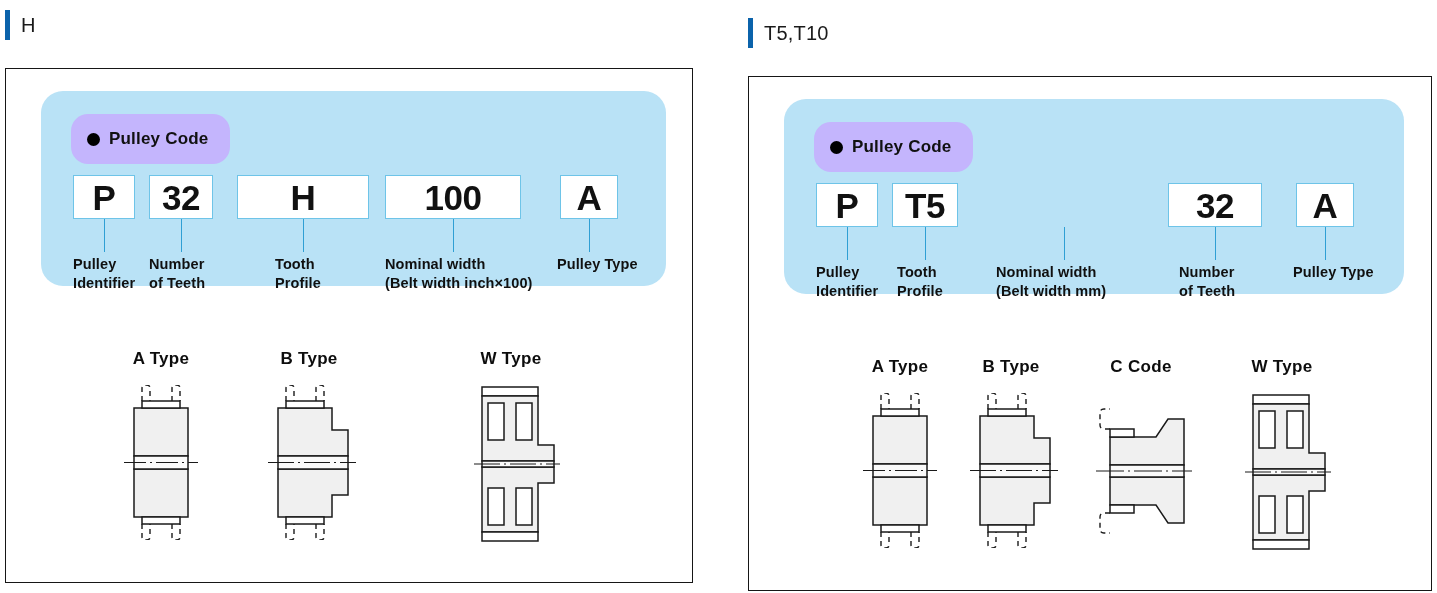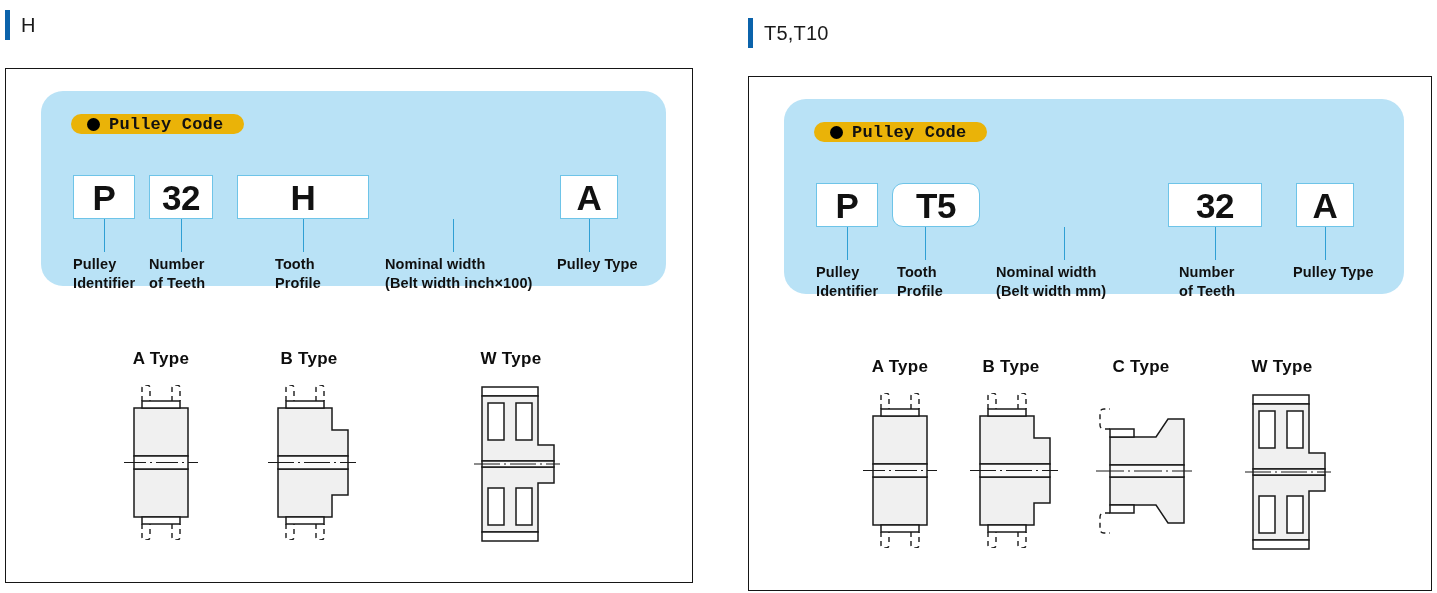--- a/index.html
+++ b/index.html
@@ -58,28 +58,27 @@
   }
 
   
   .code-panel {
     position: absolute;
     background: #b9e2f6;
     border-radius: 22px;
   }
   .code-pill {
     position: absolute;
-    background: #eab308;
+    background: #c4b5fd;
     border-radius: 17px;
-    height: 20px;
+    height: 50px;
     display: flex;
     align-items: center;
     padding: 0 21px 0 16px;
     box-sizing: border-box;
-    font-family: Liberation Mono, monospace;
   }
   .pill-dot {
     width: 13px;
     height: 13px;
     border-radius: 50%;
     background: #000000;
     margin-right: 9px;
     flex: 0 0 auto;
   }
   .pill-text {
@@ -192,20 +191,23 @@
 
           <div class="code-item" style="width:148px;">
             <div class="code-box" style="width:132px;">
               <span>H</span>
             </div>
             <div class="leader" style="left:66px; top:44px; height:33px;"></div>
             <div class="code-label" style="left:38px; top:80px;">Tooth<br>Profile</div>
           </div>
 
           <div class="code-item" style="width:175px;">
+            <div class="code-box" style="width:136px;">
+              <span>100</span>
+            </div>
             <div class="leader" style="left:68px; top:44px; height:33px;"></div>
             <div class="code-label" style="left:0; top:80px;">Nominal&nbsp;width<br>(Belt&nbsp;width&nbsp;inch×100)</div>
           </div>
 
           <div class="code-item" style="width:58px;">
             <div class="code-box" style="width:58px;">
               <span>A</span>
             </div>
             <div class="leader" style="left:29px; top:44px; height:33px;"></div>
             <div class="code-label" style="left:-3px; top:80px;">Pulley Type</div>
@@ -295,21 +297,21 @@
 
           <div class="code-item" style="width:76px;">
             <div class="code-box" style="width:62px;">
               <span>P</span>
             </div>
             <div class="leader" style="left:31px; top:44px; height:33px;"></div>
             <div class="code-label" style="left:0; top:80px;">Pulley<br>Identifier</div>
           </div>
 
           <div class="code-item" style="width:104px;">
-            <div class="code-box" style="width:88px;border-radius:11px;">
+            <div class="code-box" style="width:66px;">
               <span>T5</span>
             </div>
             <div class="leader" style="left:33px; top:44px; height:33px;"></div>
             <div class="code-label" style="left:5px; top:80px;">Tooth<br>Profile</div>
           </div>
 
           <div class="code-item" style="width:172px;">
             <div class="leader" style="left:68px; top:44px; height:33px;"></div>
             <div class="code-label" style="left:0; top:80px;">Nominal&nbsp;width<br>(Belt&nbsp;width&nbsp;mm)</div>
           </div>
@@ -367,21 +369,21 @@
             <path d="M18 16 L18 3 Q18 0 22 0 Q26 0 26 3 L26 16"></path>
             <path d="M48 16 L48 3 Q48 0 52 0 Q56 0 56 3 L56 16"></path>
             <path d="M18 139 L18 152 Q18 155 22 155 Q26 155 26 152 L26 139"></path>
             <path d="M48 139 L48 152 Q48 155 52 155 Q56 155 56 152 L56 139"></path>
           </g>
           <line x1="0" y1="77.5" x2="88" y2="77.5" stroke="#1a1a1a" stroke-width="1.1" stroke-dasharray="26,4,2,4"></line>
         </svg>
       </div>
 
       <div class="type-figure" style="left:337px; top:280px; width:110px;">
-        <div class="type-label" style="left:0; top:0; width:110px;">C Type</div>
+        <div class="type-label" style="left:0; top:0; width:110px;">C Code</div>
         <svg class="type-svg" style="left:10px; top:48px;" width="96" height="132" viewBox="0 0 96 132">
           <g fill="#f0f0f0" stroke="#1a1a1a" stroke-width="1.5">
             <path d="M14 32 L60 32 L72 14 L88 14 L88 60 L14 60 Z"></path>
             <path d="M14 72 L88 72 L88 118 L72 118 L60 100 L14 100 Z"></path>
             <rect x="14" y="60" width="74" height="12" fill="#fafafa"></rect>
             <rect x="14" y="24" width="24" height="8" fill="#ffffff"></rect>
             <rect x="14" y="100" width="24" height="8" fill="#ffffff"></rect>
           </g>
           <g fill="none" stroke="#1a1a1a" stroke-width="1.4" stroke-dasharray="5,4">
             <path d="M14 24 L8 24 Q4 24 4 20 L4 8 Q4 4 8 4 L14 4"></path>

